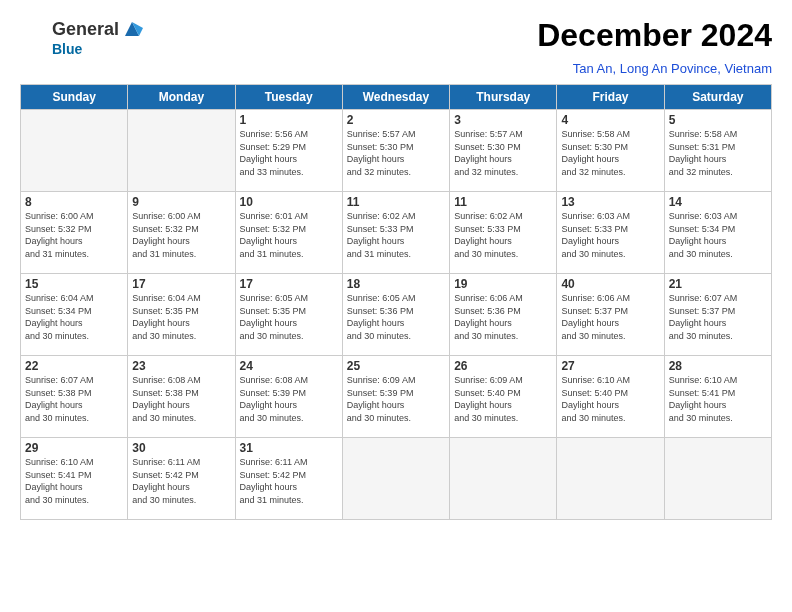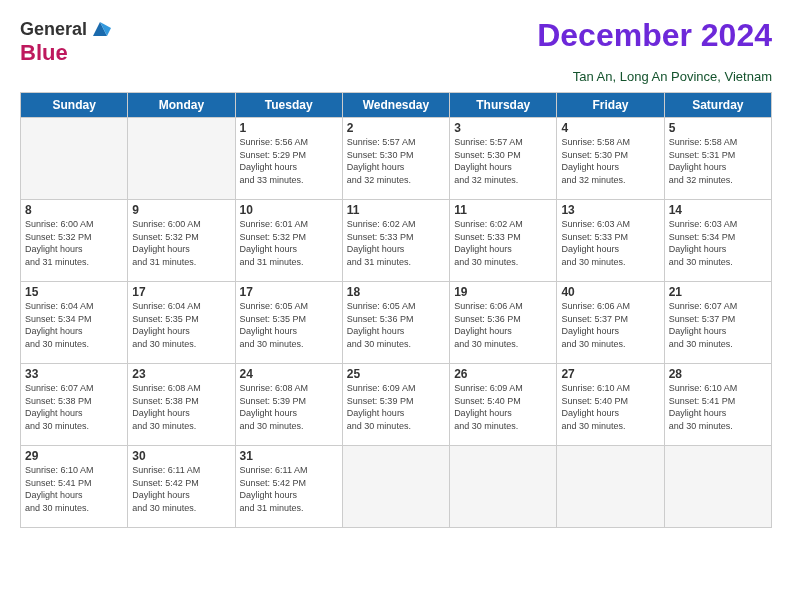--- a/index.html
+++ b/index.html
@@ -18,53 +18,54 @@
     .header {
       display: flex;
       justify-content: space-between;
       align-items: flex-start;
       margin-bottom: 8px;
     }
     .logo {
       display: flex;
       flex-direction: column;
       align-items: flex-start;
+      margin-left: 32px;
     }
     .logo-text {
       display: flex;
       align-items: center;
     }
     .logo-general {
       font-size: 18px;
       font-weight: bold;
       color: #333;
     }
     .logo-blue {
-      font-size: 22px;
-      font-weight: bold;
-      color: #be185d;
+      font-size: 14px;
+      font-weight: bold;
+      color: #0369a1;
     }
     .logo-icon {
       width: 22px;
       height: 22px;
       margin-left: 2px;
     }
     .title-block {
       text-align: right;
     }
     .month-title {
       font-size: 32px;
       font-weight: bold;
-      color: #6d28d9;
+      color: #000000;
       line-height: 1.1;
     }
     .location {
       font-size: 13px;
-      color: #14532d;
-      margin-top: 16px;
+      color: #1d4ed8;
+      margin-top: 8px;
     }
     .calendar {
       width: 100%;
       border-collapse: collapse;
       table-layout: fixed;
     }
     .calendar th {
       background: #1a6aad;
       color: #fff;
       font-size: 12px;
@@ -289,21 +290,21 @@
             <span class="day-num">21</span>
         <div class="day-info">
           Sunrise: 6:07 AM<br>
           Sunset: 5:37 PM<br>
           Daylight hours<br>and 30 minutes.
         </div>
           </td>
         </tr>
         <tr>
           <td>
-            <span class="day-num">33</span>
+            <span class="day-num">22</span>
         <div class="day-info">
           Sunrise: 6:07 AM<br>
           Sunset: 5:38 PM<br>
           Daylight hours<br>and 30 minutes.
         </div>
           </td>
           <td>
             <span class="day-num">23</span>
         <div class="day-info">
           Sunrise: 6:08 AM<br>

